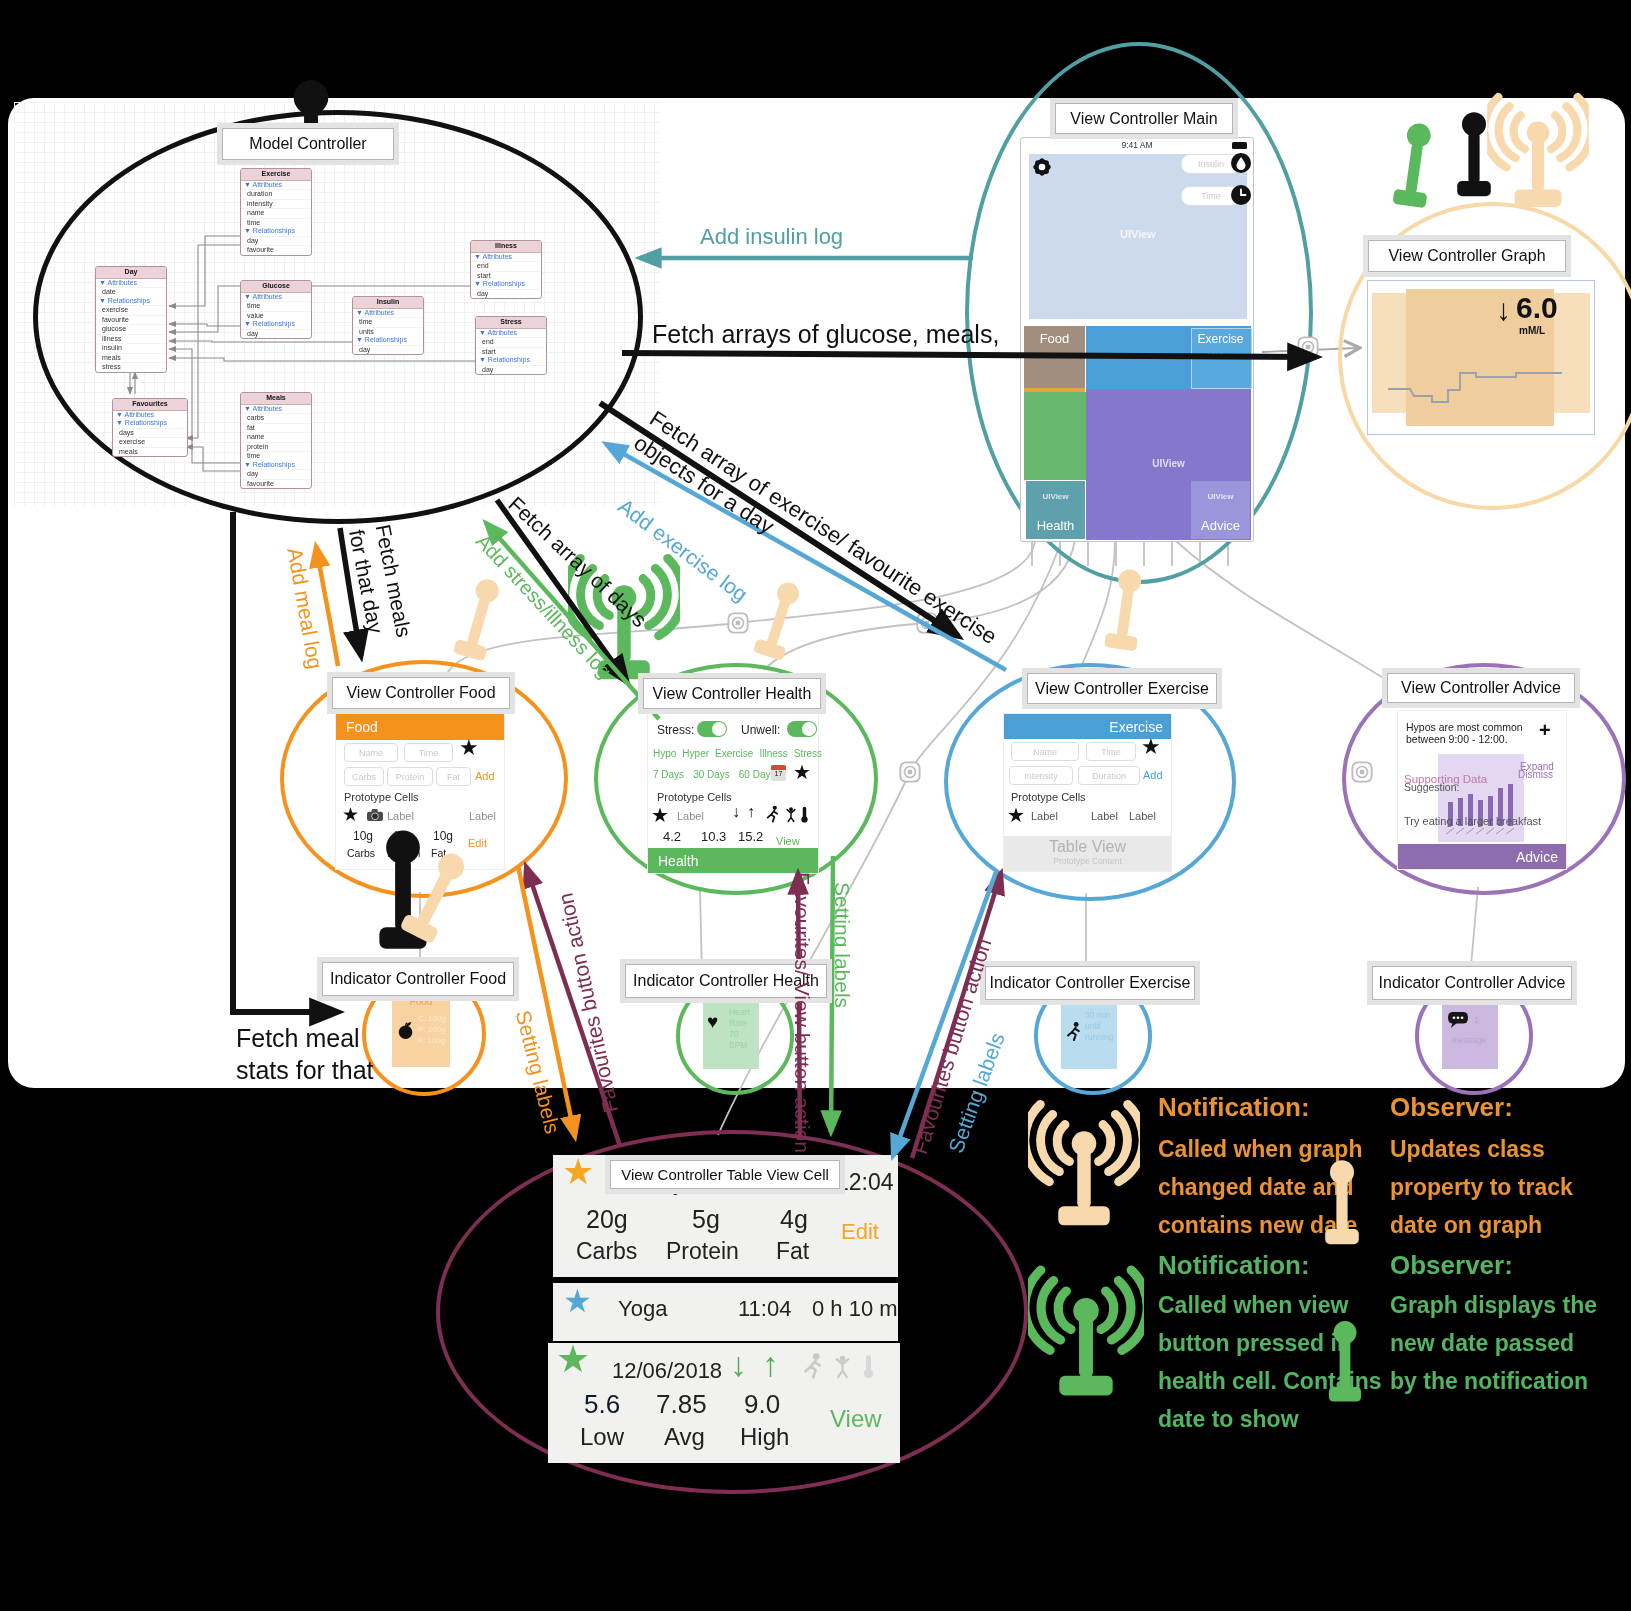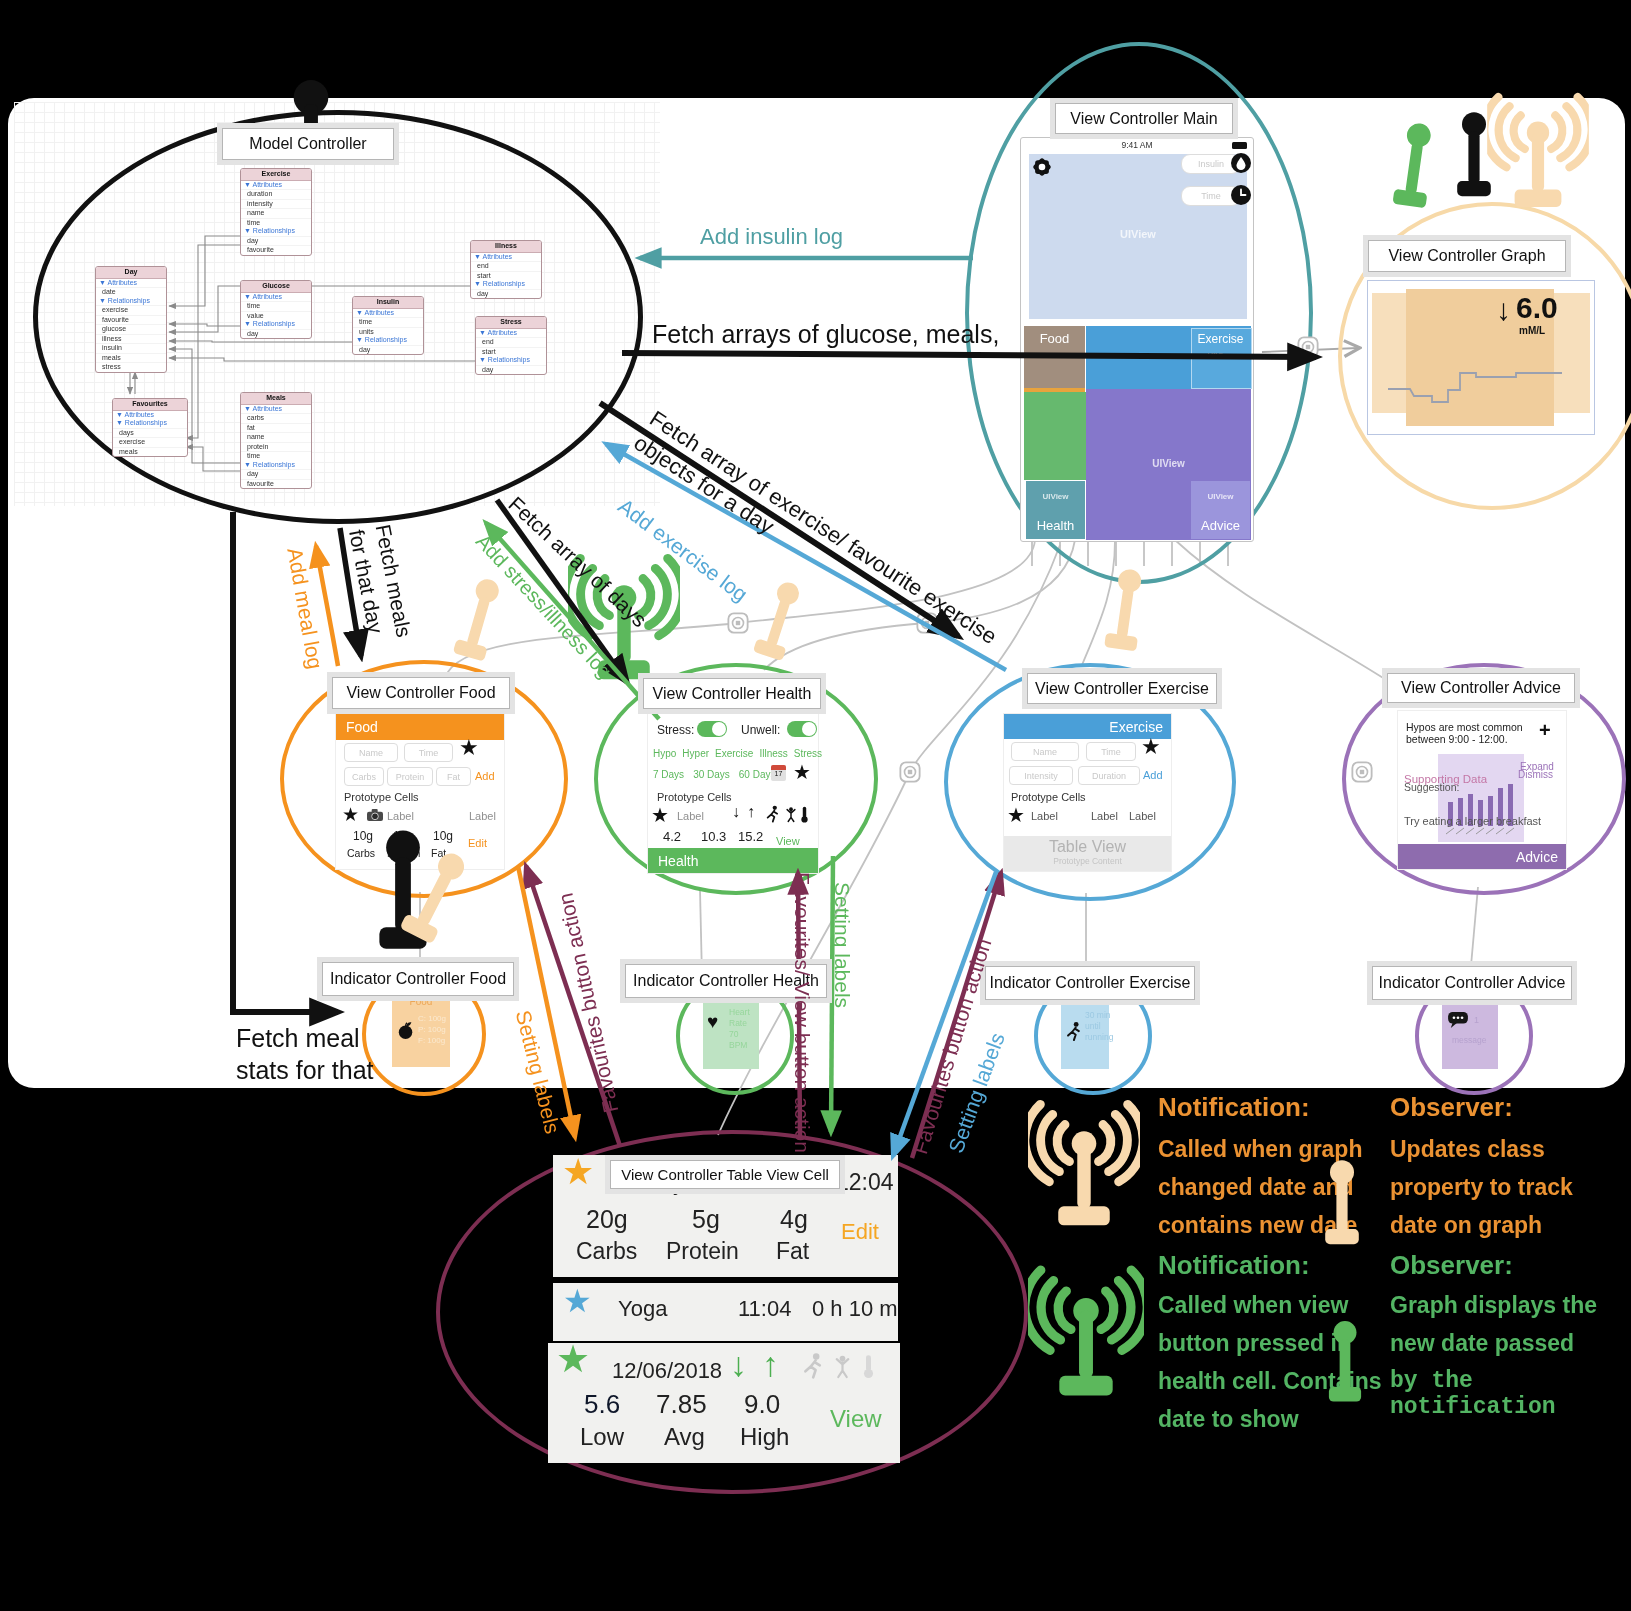--- a/index.html
+++ b/index.html
@@ -454,21 +454,21 @@
     </div>
   </div>
   <div class="card" style="left:703px;top:997px;width:56px;height:72px;background:#BEE3C3;">
     <div class="abs" style="left:4px;top:14px;font-size:19px;color:#111;">♥</div>
     <div class="abs" style="left:26px;top:10px;font-size:8.5px;color:#96D69B;line-height:11px;">
       <div>Heart</div>
       <div>Rate</div>
       <div>70 BPM</div>
     </div>
   </div>
-  <div class="card" style="left:1061px;top:997px;width:48px;height:72px;background:#B9DCEF;">
+  <div class="card" style="left:1061px;top:997px;width:56px;height:72px;background:#B9DCEF;">
     <svg class="abs" style="left:3px;top:24px;color:#111;" width="18" height="22" viewBox="0 0 20 24">
         <use href="#runner"></use>
       </svg>
     <div class="abs" style="left:24px;top:13px;font-size:8.5px;color:#9CC9E2;line-height:11px;">
       <div>30 min</div>
       <div>until</div>
       <div>running</div>
     </div>
   </div>
   <div class="card" style="left:1442px;top:997px;width:56px;height:72px;background:#CDB9DF;">
@@ -652,14 +652,14 @@
   <div class="legend-l lg-green" style="left:1158px;top:1292px;">Called when view</div>
   <div class="legend-l lg-green" style="left:1158px;top:1330px;">button pressed in</div>
   <div class="legend-l lg-green" style="left:1158px;top:1368px;">health cell. Contains</div>
   <div class="legend-l lg-green" style="left:1158px;top:1406px;">date to show</div>
   <div class="pin" style="left:1322px;top:1308px;color:#5CB85C;z-index:10;"><svg width="46" height="112" viewBox="0 0 60 120">
         <use href="#pinicon"></use>
       </svg></div>
   <div class="legend-t lg-green" style="left:1390px;top:1250px;">Observer:</div>
   <div class="legend-l lg-green" style="left:1390px;top:1292px;">Graph displays the</div>
   <div class="legend-l lg-green" style="left:1390px;top:1330px;">new date passed</div>
-  <div class="legend-l lg-green" style="left:1390px;top:1368px;font-family:Liberation Mono, monospace;">by the notification</div>
+  <div class="legend-l lg-green" style="left:1390px;top:1368px;">by the notification</div>
 </div>
 
 </body></html>

